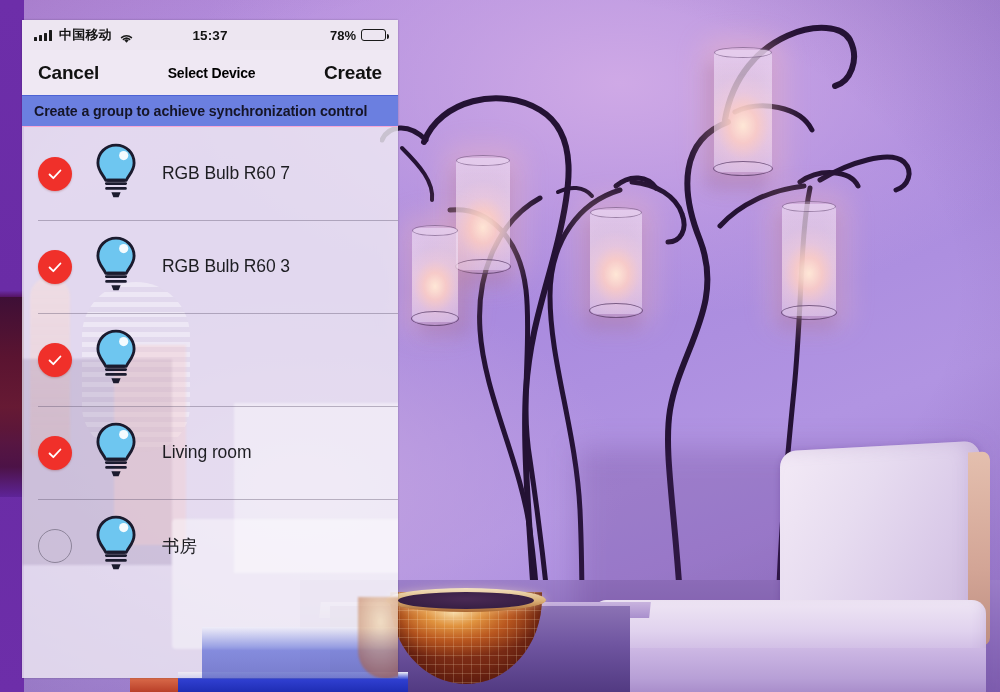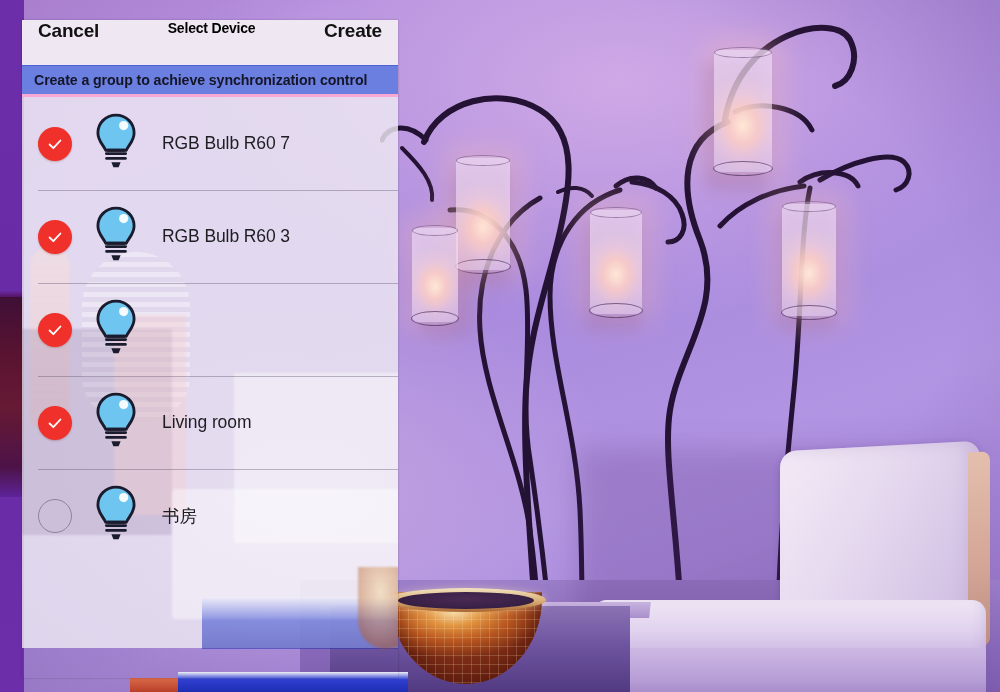--- a/index.html
+++ b/index.html
@@ -177,32 +177,32 @@
     position:relative; padding:1.5px;
   }
   .batt-fill { height:100%; width:78%; background:#1a1a1a; border-radius:1px; }
   .batt::after {
     content:""; position:absolute; right:-4px; top:3.5px;
     width:2.5px; height:5px; background:#1a1a1a; border-radius:0 2px 2px 0;
   }
 
   .navbar {
     height:45px; background:#EFE8F3;
-    display:flex; justify-content:space-between;
+    display:flex; align-items:center; justify-content:space-between;
     padding:0 16px;
     gap:48px;
   }
   .nav-btn { font-size:19px; font-weight:700; color:#111; letter-spacing:-.2px; }
   .nav-title { font-size:14px; font-weight:700; color:#000000; letter-spacing:-.2px; }
 
   .banner {
     height:32px; background:#6B7FE0;
     display:flex; align-items:center; padding:0 12px;
     border-top:1px solid #4d63d4;
-    border-bottom:3px solid #f9a8d4;
+    border-bottom:1px solid #f9a8d4;
   }
   .banner-text { font-size:14.2px; font-weight:600; color:#151528; letter-spacing:-.1px; }
 
   .list { position:relative; background:rgba(238,233,243,.82); height:551px;text-align:right; }
 
   .row {
     position:relative; height:93px;
     display:flex; align-items:center;
     padding-left:16px;
   }
@@ -321,20 +321,43 @@
   <div class="bowl-inner"></div>
   <div class="book-red"></div>
   <div class="book-blue"></div>
 
   <div class="left-strip"></div>
   <div class="left-strip-b"></div>
 </div>
 
 <div id="phone">
 
+  <div class="statusbar">
+    <div class="sb-left">
+      <span class="sig">
+        <i></i>
+          <i></i>
+          <i></i>
+          <i></i>
+      </span>
+      <span class="carrier">中国移动</span>
+      <span class="wifi">
+        <svg viewBox="0 0 16 12" width="15" height="11">
+          <path d="M8 10.6 L5.6 7.9 A3.6 3.6 0 0 1 10.4 7.9 Z" fill="#1a1a1a"></path>
+          <path d="M2.6 5.0 A8 8 0 0 1 13.4 5.0" stroke="#1a1a1a" stroke-width="1.7" fill="none" stroke-linecap="round"></path>
+          <path d="M4.6 7.0 A5.2 5.2 0 0 1 11.4 7.0" stroke="#1a1a1a" stroke-width="1.7" fill="none" stroke-linecap="round"></path>
+        </svg>
+      </span>
+    </div>
+    <div class="sb-time">15:37</div>
+    <div class="sb-right">
+      <span class="batt-pct">78%</span>
+      <span class="batt"><span class="batt-fill"></span></span>
+    </div>
+  </div>
 
   <div class="navbar">
     <div class="nav-btn">Cancel</div>
     <div class="nav-title">Select Device</div>
     <div class="nav-btn">Create</div>
   </div>
 
   <div class="banner">
     <span class="banner-text">Create a group to achieve synchronization control</span>
   </div>

